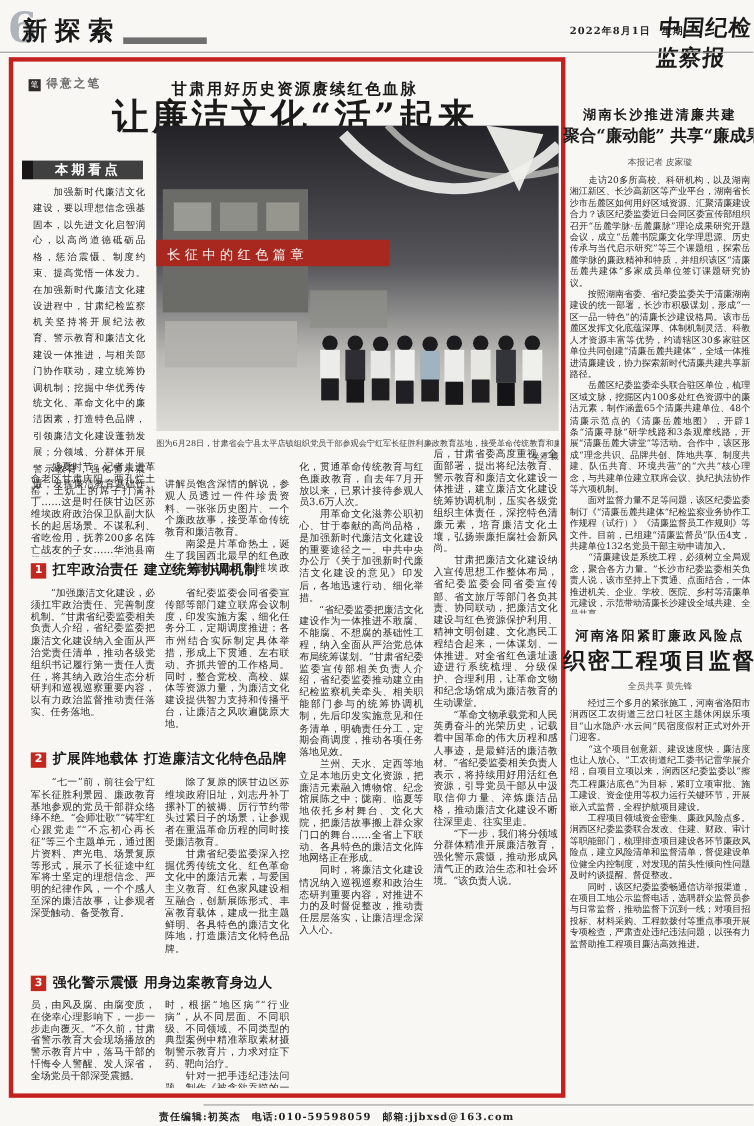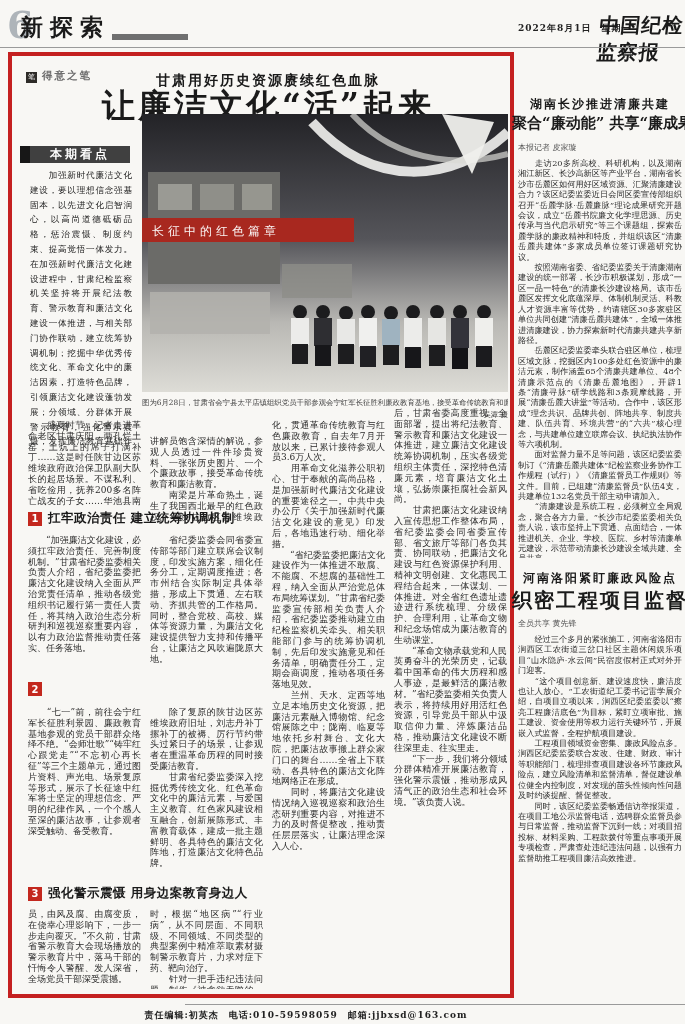--- a/index.html
+++ b/index.html
@@ -32,21 +32,21 @@
   .hl-text{font-size:8.6px;line-height:14.8px;color:#222}
   .caption{font-size:7.4px;color:#444;white-space:nowrap}
   .credit{font-size:7.4px;color:#444;text-align:right}
   .subhead{display:flex;align-items:center;gap:6px}
   .subhead .num{width:14px;height:14px;background:#c3281e;color:#fff;font-size:10px;font-weight:bold;
     display:flex;align-items:center;justify-content:center;font-family:"DejaVu Sans","Liberation Sans",sans-serif}
   .subhead .t{font-weight:bold;font-size:12.5px;letter-spacing:.5px;white-space:nowrap}
   .rt-kicker{font-size:12px;font-weight:bold;letter-spacing:2px;text-align:center}
   .rt-head1{font-size:15px;font-weight:bold;text-align:center;white-space:nowrap}
   .rt-head2{font-size:20px;font-weight:bold;text-align:center;letter-spacing:2px;white-space:nowrap}
-  .rt-byline{font-size:8px;color:#555;}
+  .rt-byline{font-size:8px;color:#555;text-align:center}
   .footer{font-size:9px;font-weight:bold;color:#222;text-align:center;letter-spacing:1px}
   .hrule{background:#9a9a9a}
 </style>
 </head>
 <body>
 
 <div class="abs pagenum" style="left:7px;top:2px">6</div>
 <div class="abs secname" style="left:20px;top:12px">新探索</div>
 <div class="abs secbar" style="left:112px;top:34px;width:76px;height:6px"></div>
 <div class="abs dateline" style="left:518px;top:22px"><span>2022年8月1日</span>　<span>星期一</span></div>
@@ -162,20 +162,21 @@
 
 <div class="abs subhead" style="left:28px;top:510px;width:240px">
   <span class="num">1</span>
   <span class="t">扛牢政治责任 建立统筹协调机制</span>
 </div>
 <div class="abs body-col just pre clip" style="left:28px;top:535px;width:113px;height:140px">　　“加强廉洁文化建设，必须扛牢政治责任、完善制度机制。”甘肃省纪委监委相关负责人介绍，省纪委监委把廉洁文化建设纳入全面从严治党责任清单，推动各级党组织书记履行第一责任人责任，将其纳入政治生态分析研判和巡视巡察重要内容，以有力政治监督推动责任落实、任务落地。</div>
 <div class="abs body-col just pre clip" style="left:150px;top:535px;width:113px;height:140px">　　省纪委监委会同省委宣传部等部门建立联席会议制度，印发实施方案，细化任务分工，定期调度推进；各市州结合实际制定具体举措，形成上下贯通、左右联动、齐抓共管的工作格局。同时，整合党校、高校、媒体等资源力量，为廉洁文化建设提供智力支持和传播平台，让廉洁之风吹遍陇原大地。</div>
 
 <div class="abs subhead" style="left:28px;top:682px;width:240px">
   <span class="num">2</span>
+  <span class="t">扩展阵地载体 打造廉洁文化特色品牌</span>
 </div>
 <div class="abs body-col just pre clip" style="left:28px;top:707px;width:113px;height:170px">　　“七一”前，前往会宁红军长征胜利景园、廉政教育基地参观的党员干部群众络绎不绝。“会师壮歌”“铸牢红心跟党走”“不忘初心再长征”等三个主题单元，通过图片资料、声光电、场景复原等形式，展示了长征途中红军将士坚定的理想信念、严明的纪律作风，一个个感人至深的廉洁故事，让参观者深受触动、备受教育。</div>
 <div class="abs body-col just pre clip" style="left:150px;top:707px;width:113px;height:170px">　　除了复原的陕甘边区苏维埃政府旧址，刘志丹补丁摞补丁的被褥、厉行节约带头过紧日子的场景，让参观者在重温革命历程的同时接受廉洁教育。
 　　甘肃省纪委监委深入挖掘优秀传统文化、红色革命文化中的廉洁元素，与爱国主义教育、红色家风建设相互融合，创新展陈形式、丰富教育载体，建成一批主题鲜明、各具特色的廉洁文化阵地，打造廉洁文化特色品牌。</div>
 
 <div class="abs subhead" style="left:28px;top:885px;width:240px">
   <span class="num">3</span>
   <span class="t">强化警示震慑 用身边案教育身边人</span>
 </div>
 <div class="abs body-col just pre clip" style="left:28px;top:909px;width:113px;height:80px">员，由风及腐、由腐变质，在侥幸心理影响下，一步一步走向覆灭。”不久前，甘肃省警示教育大会现场播放的警示教育片中，落马干部的忏悔令人警醒、发人深省，全场党员干部深受震撼。</div>

